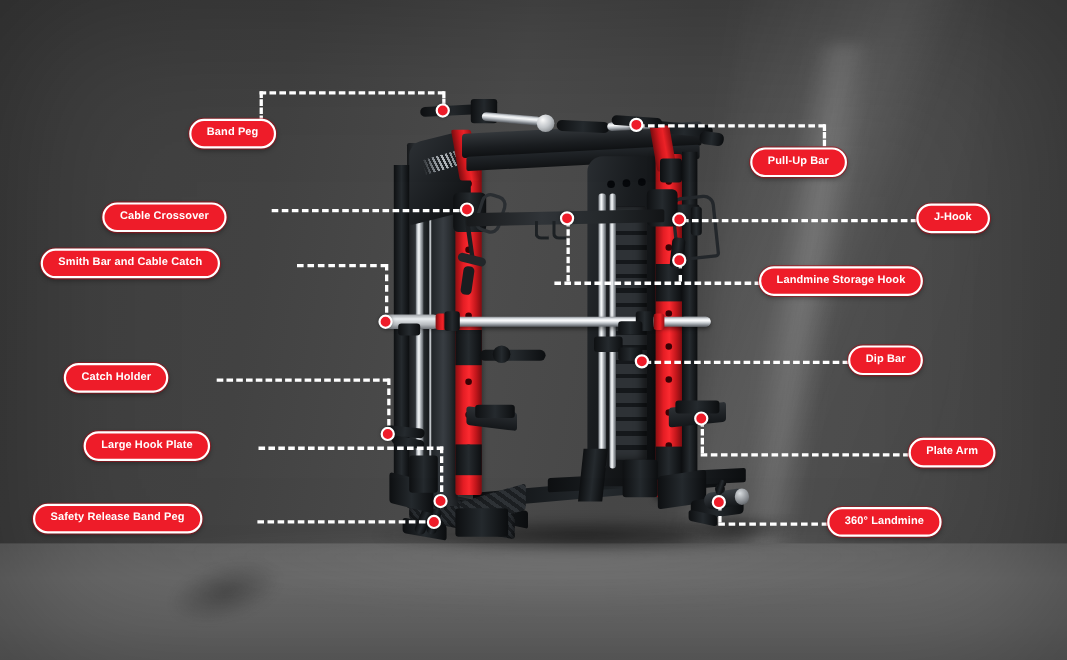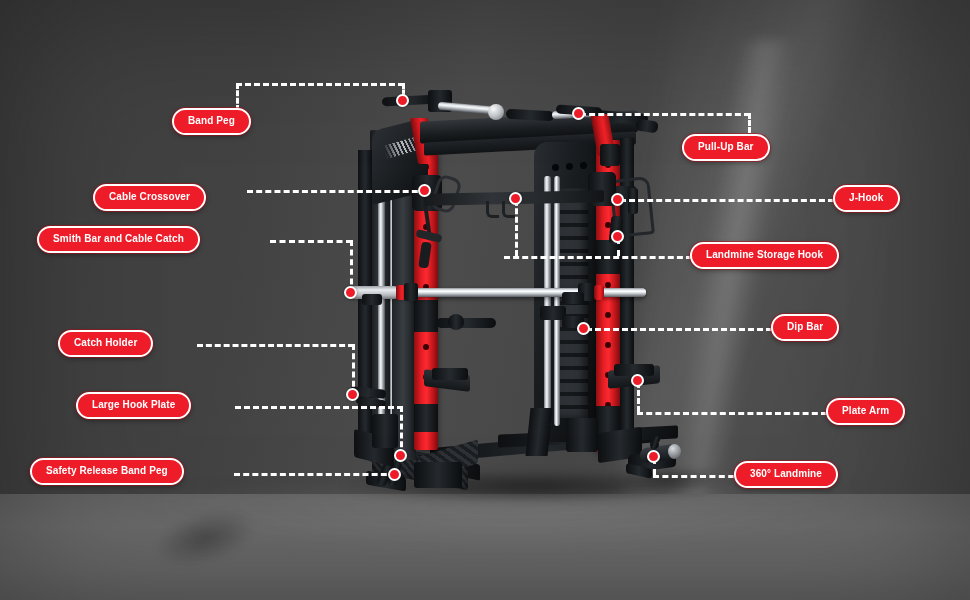--- a/index.html
+++ b/index.html
@@ -319,17 +319,17 @@
     <div class="badge" style="left:682px;top:134px;">Pull-Up Bar</div>
 
     <div class="badge" style="left:833px;top:185px;">J-Hook</div>
 
     <div class="badge" style="left:690px;top:242px;">Landmine Storage Hook</div>
 
     <div class="badge" style="left:771px;top:314px;">Dip Bar</div>
 
     <div class="badge" style="left:826px;top:398px;">Plate Arm</div>
 
-    <div class="badge" style="left:734px;top:461px;">360° Landmine</div>
+    <div class="badge" style="left:752px;top:461px;">360° Landmine</div>
   </div>
 
   <div class="bg-vign"></div>
 </div>
 
 </body></html>

